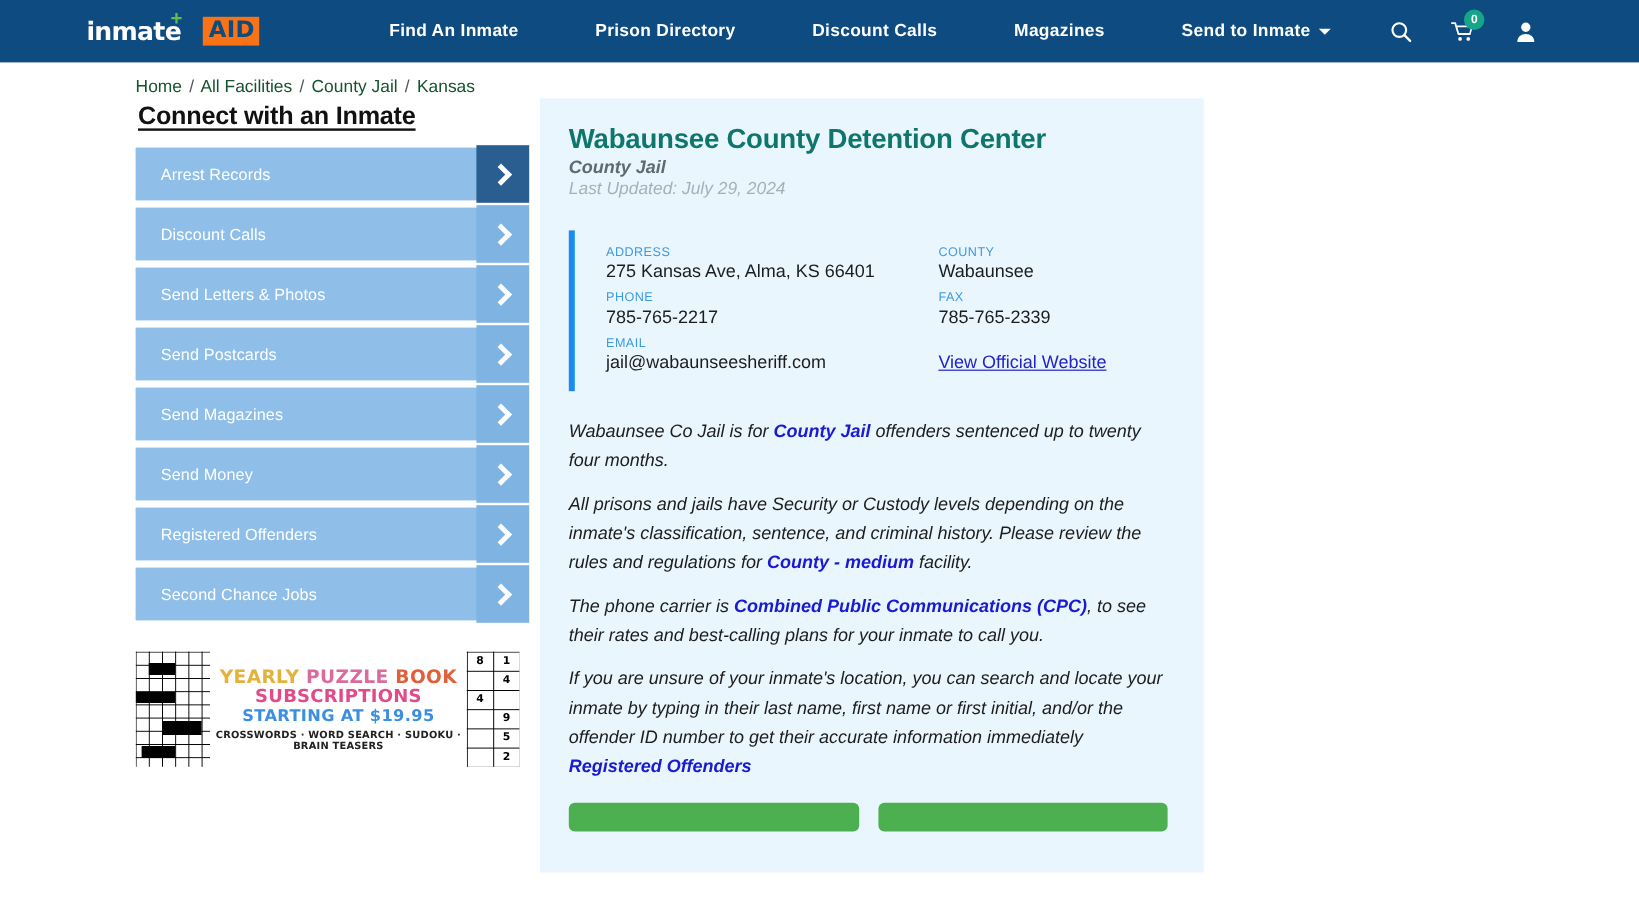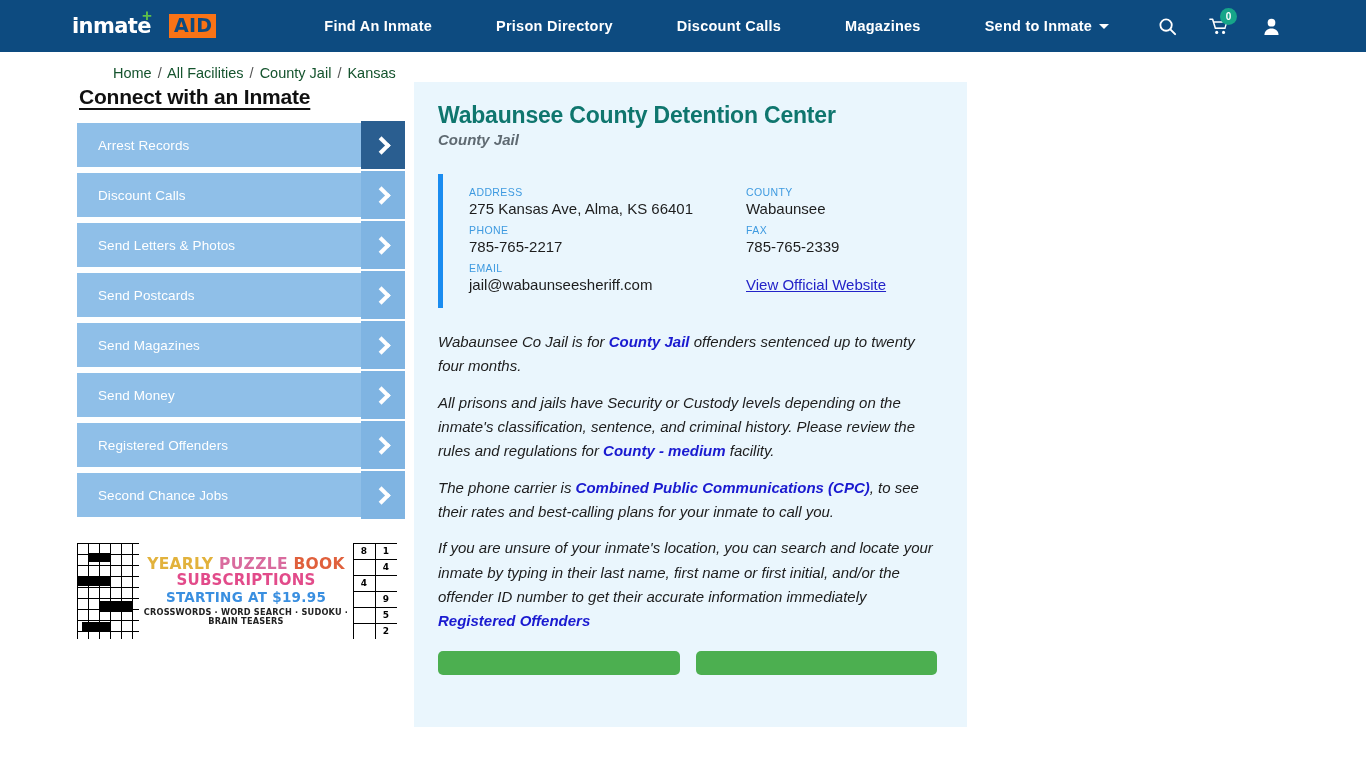--- a/index.html
+++ b/index.html
@@ -111,21 +111,21 @@
   .crumb {
     color: #14532d;
     text-decoration: none;
     cursor: pointer;
   }
   .crumb-sep { color: #555; padding: 0 2px; }
 
   
   .page-wrap {
     display: flex;
-    padding-left: 77px;
+    padding-left: 113px;
     padding-right: 0;
     align-items: flex-start;
   }
   .sidebar { width: 327px; flex: 0 0 327px; padding-top: 3px; }
   .sidebar-title {
     font-size: 21px;
     font-weight: 700;
     color: #111;
     text-decoration: underline;
     text-underline-offset: 4px;
@@ -458,20 +458,21 @@
         <span></span>
         <span>2</span>
       </div>
     </div>
   </div>
 
   <div class="main-card">
 
     <h1 class="facility-title">Wabaunsee County Detention Center</h1>
     <div class="facility-type">County Jail</div>
+    <div class="facility-updated">Last Updated: July 29, 2024</div>
 
     <div class="info-block">
       <div>
         <div class="info-label">ADDRESS</div>
         <div class="info-value">275 Kansas Ave, Alma, KS 66401</div>
       </div>
       <div>
         <div class="info-label">COUNTY</div>
         <div class="info-value">Wabaunsee</div>
       </div>

